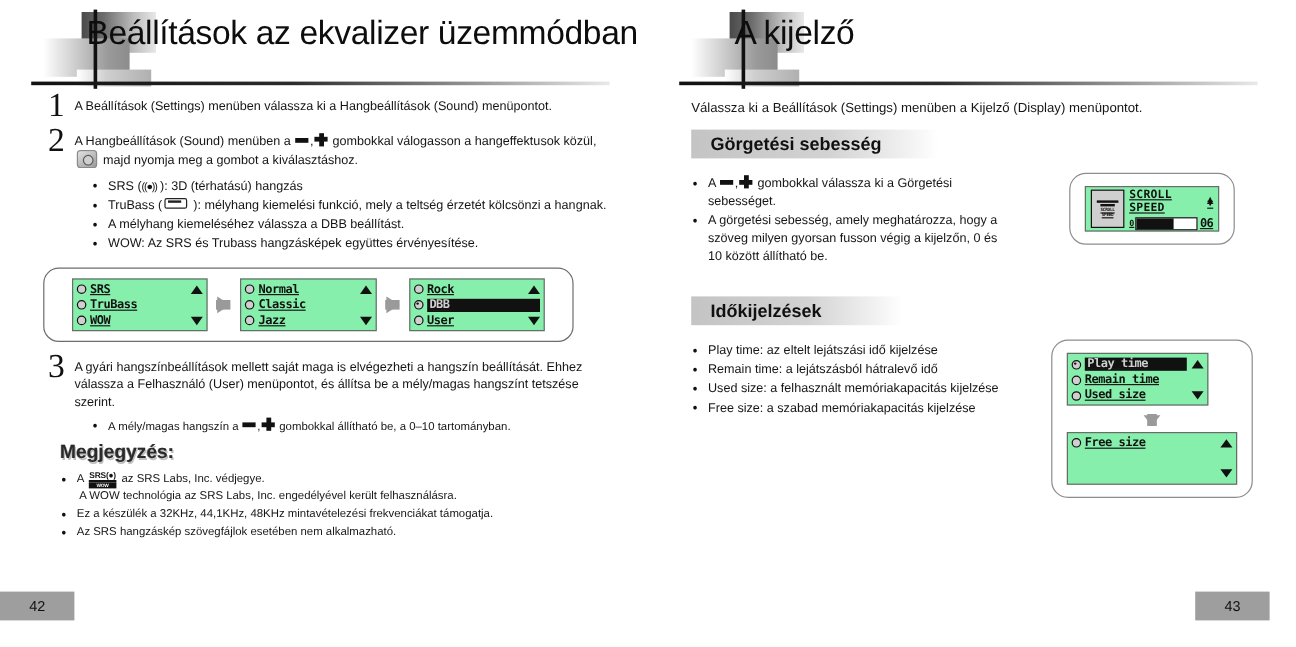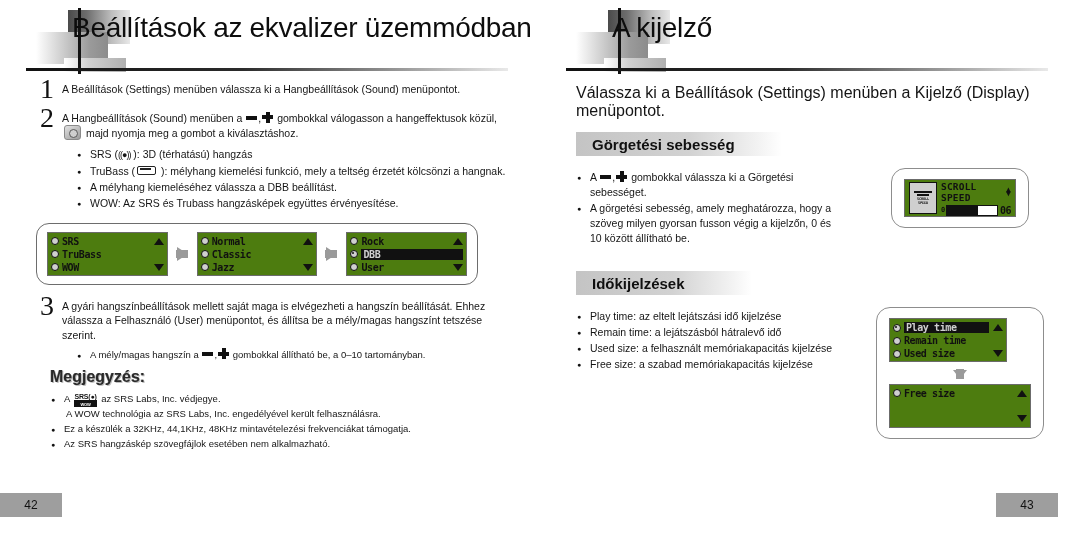--- a/index.html
+++ b/index.html
@@ -83,26 +83,27 @@
     font-size:7px;font-weight:bold;line-height:7px;letter-spacing:-.2px;
   }
   .ic-srslogo u{display:block;border-bottom:2px solid #111;padding-bottom:0;text-decoration:none;}
   .ic-srslogo b{display:block;font-size:4px;line-height:5px;background:#111;color:#fff;}
 
   
   .diagram{
     margin:12px 0 0 36px;width:442px;height:62px;
     border:1.6px solid #6d6d6d;border-radius:13px;
     display:flex;align-items:center;justify-content:space-between;
-    padding:0 10px;box-sizing:border-box;background:#fff;
+    padding:0 23px;box-sizing:border-box;background:#fff;
   }
   .lcd{
-    background:#4d7c0f;border:1.4px solid #6b6b6b;
+    background:#86efac;border:1.4px solid #6b6b6b;
     box-sizing:border-box;position:relative;
     font-family:"DejaVu Sans Mono","Liberation Mono",monospace;
+    text-decoration:underline;
   }
   .lcd-list{width:124px;height:44px;padding:2px 3px;}
   .lcd-row{
     display:flex;align-items:center;height:13px;font-size:10px;font-weight:bold;
     color:#111;letter-spacing:-.4px;position:relative;
   }
   .radio{
     width:6px;height:6px;border-radius:50%;border:1.2px solid #111;
     margin-right:3px;flex:0 0 auto;background:#cfcfcf;
   }
@@ -126,21 +127,21 @@
   }
   .bigarrow-wrap{width:30px;display:flex;justify-content:center;align-items:center;}
 
   
   .sechead{
     margin:0 0 0 36px;width:206px;height:24px;
     background:linear-gradient(to right,#c4c4c4 0%,#d2d2d2 55%,#f2f2f2 88%,#ffffff 100%);
     display:flex;align-items:center;padding-left:16px;box-sizing:border-box;
     font-size:15px;font-weight:bold;color:#101010;
   }
-  .lead{font-size:16px;color:#151515;margin:0 0 12px 36px;}
+  .lead{font-size:11px;color:#151515;margin:0 0 12px 36px;}
 
   .rcols{display:flex;align-items:flex-start;}
   .rtext{width:300px;padding-left:36px;box-sizing:border-box;}
   .rpanel{flex:1 1 auto;display:flex;justify-content:center;padding-top:4px;}
 
   .devbox{
     border:1.6px solid #8d8d8d;border-radius:14px;background:#fff;
     padding:10px 12px;box-sizing:border-box;
   }
   .lcd-scroll{width:112px;height:38px;padding:3px 4px;display:flex;align-items:center;}

